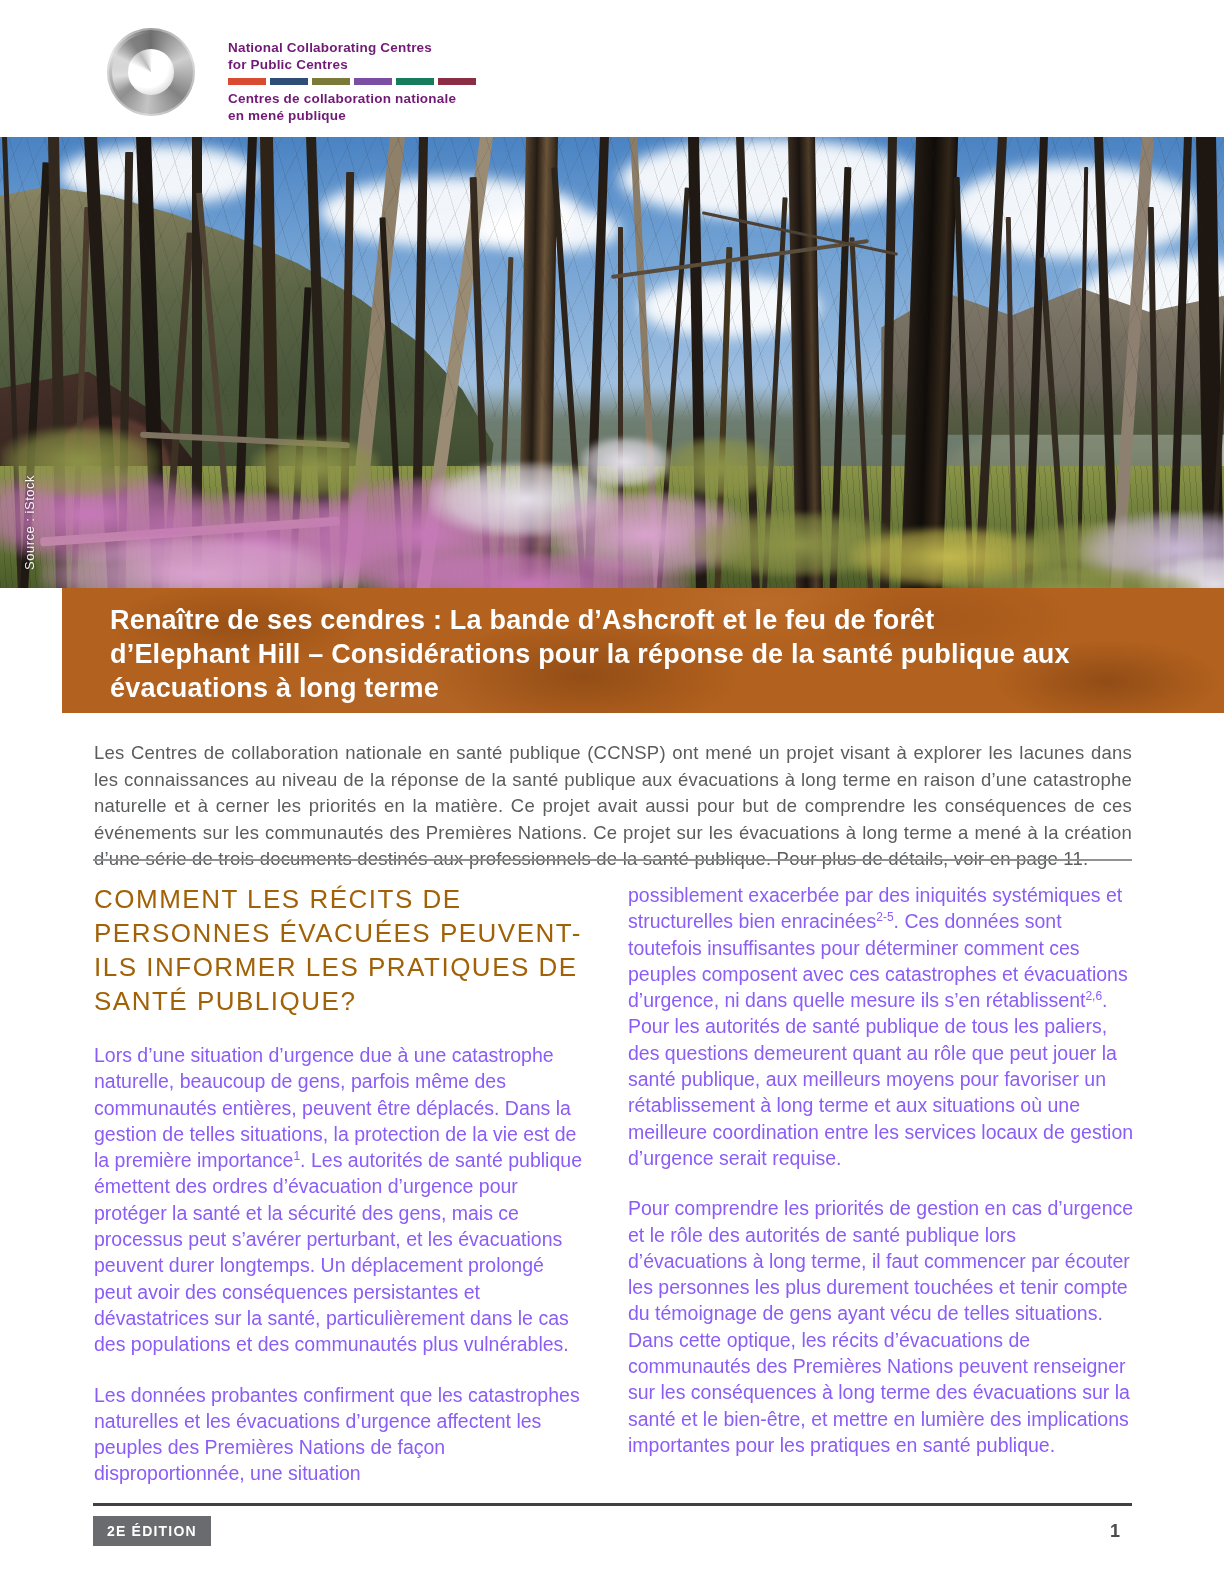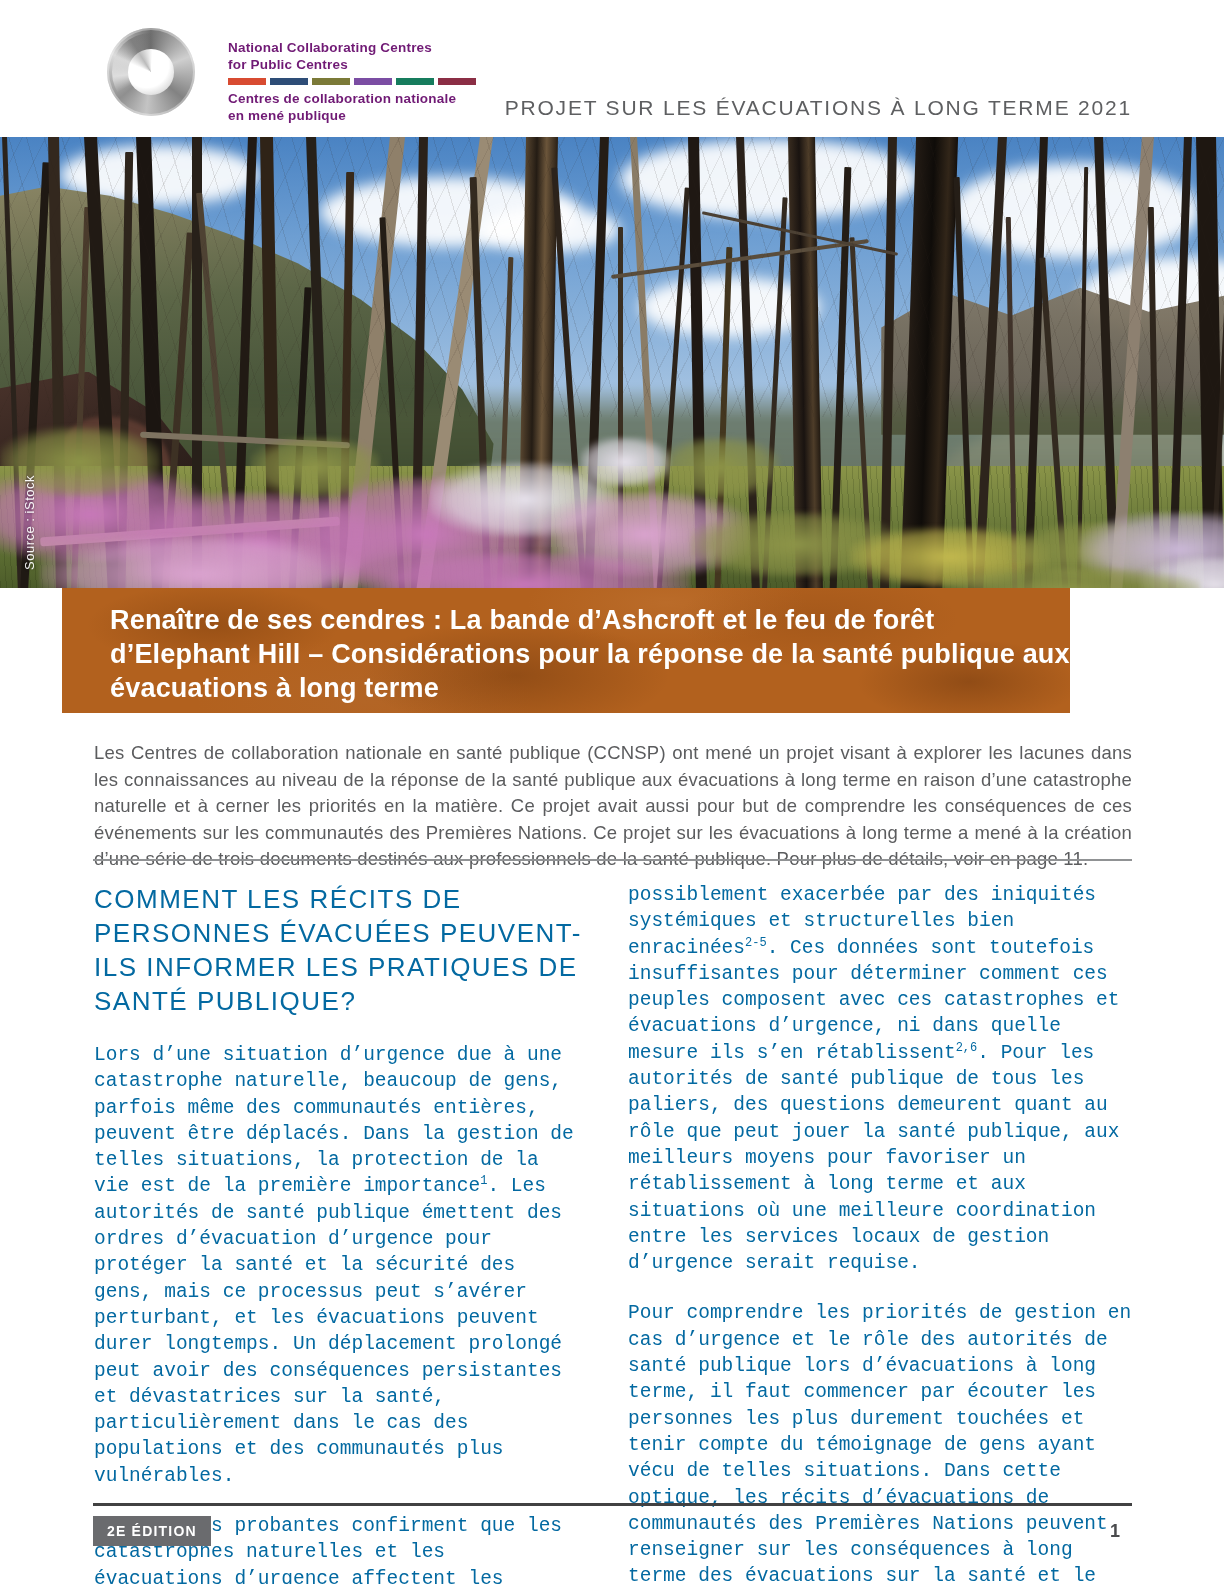--- a/index.html
+++ b/index.html
@@ -88,21 +88,21 @@
   .flower { position:absolute; z-index:5; filter:blur(2px); }
   .credit {
     position:absolute; left:22px; bottom:18px; z-index:6;
     writing-mode:vertical-rl; transform:rotate(180deg);
     color:#ffffff; font-size:13px; letter-spacing:.5px; opacity:.95;
     text-shadow:0 0 3px rgba(0,0,0,.5);
   }
 
   
   .banner {
-    position:absolute; top:588px; left:62px; width:1008px; height:125px;
+    position:absolute; top:588px; left:62px; width:1162px; height:125px;
     background-color:#B2611E;
     background-image:
       radial-gradient(ellipse 180px 60px at 15% 30%, rgba(122,60,12,.45), transparent 70%),
       radial-gradient(ellipse 220px 80px at 45% 70%, rgba(100,48,10,.40), transparent 70%),
       radial-gradient(ellipse 200px 70px at 75% 25%, rgba(140,72,20,.35), transparent 70%),
       radial-gradient(ellipse 160px 60px at 90% 75%, rgba(95,45,10,.40), transparent 70%),
       radial-gradient(ellipse 240px 90px at 30% 90%, rgba(180,105,45,.50), transparent 70%),
       radial-gradient(ellipse 200px 60px at 60% 12%, rgba(196,120,55,.45), transparent 70%);
   }
   .banner h1 {
@@ -120,22 +120,22 @@
   
   .columns {
     position:absolute; top:882px; left:94px; width:1040px;
     display:grid; grid-template-columns:488px 506px; column-gap:46px;
   }
   .section-heading {
     font-size:26px; line-height:34px; letter-spacing:1.5px; font-weight:400;
     color:#C06C38; margin-bottom:24px;
   }
   .serif p {
-    font-family:Liberation Mono, monospace;
-    font-size:19.5px; line-height:26.3px; color:#0369a1; margin-bottom:24px;
+    font-family:Liberation Sans, sans-serif;
+    font-size:19.5px; line-height:26.3px; color:#8b5cf6; margin-bottom:24px;
   }
   .serif p:last-child { margin-bottom:0; }
   .serif sup { font-size:12px; line-height:0; }
 
   
   .footer-rule { position:absolute; top:1503px; left:93px; width:1039px; height:3px; background:#414142; }
   .edition-badge {
     position:absolute; top:1516px; left:93px; height:30px; padding:0 14px;
     background:#6A6B6E; color:#fff; font-size:14px; font-weight:bold; letter-spacing:1.2px;
     display:flex; align-items:center;
@@ -161,21 +161,20 @@
         <span style="background: rgb(216, 75, 49);"></span>
           <span style="background: rgb(46, 77, 119);"></span>
           <span style="background: rgb(123, 122, 56);"></span>
           <span style="background: rgb(123, 77, 163);"></span>
           <span style="background: rgb(22, 124, 93);"></span>
           <span style="background: rgb(139, 46, 69);"></span>
       </div>
       <div class="logo-line">Centres de collaboration nationale</div>
       <div class="logo-line">en mené publique</div>
     </div>
-    <div class="project-line">PROJET SUR LES ÉVACUATIONS À LONG TERME 2021</div>
   </div>
 
   <div class="photo">
     <div class="mountain"></div>
     <div class="cliffs-right"></div>
     <div class="midband"></div>
     <div class="rock-left"></div>
     <div class="rock-left2"></div>
     <div id="clouds">
         <div class="cloud" style="left: 60px; top: 8px; width: 200px; height: 60px;"></div>
@@ -269,21 +268,21 @@
   <div class="banner" style="background-color: rgb(178, 97, 30);">
     <h1>Renaître de ses cendres : La bande d’Ashcroft et le feu de forêt d’Elephant Hill – Considérations pour la réponse de la santé publique aux évacuations à long terme</h1>
   </div>
 
   <p class="intro">Les Centres de collaboration nationale en santé publique (CCNSP) ont mené un projet visant à explorer les lacunes dans les connaissances au niveau de la réponse de la santé publique aux évacuations à long terme en raison d’une catastrophe naturelle et à cerner les priorités en la matière. Ce projet avait aussi pour but de comprendre les conséquences de ces événements sur les communautés des Premières Nations. Ce projet sur les évacuations à long terme a mené à la création d’une série de trois documents destinés aux professionnels de la santé publique. Pour plus de détails, voir en page 11.</p>
 
   <div class="rule"></div>
 
   <div class="columns">
     <div class="col serif">
-      <div class="section-heading" style="color: #0369a1;">COMMENT LES RÉCITS DE PERSONNES ÉVACUÉES PEUVENT-ILS INFORMER LES PRATIQUES DE SANTÉ PUBLIQUE?</div>
+      <div class="section-heading" style="color: #a16207;">COMMENT LES RÉCITS DE PERSONNES ÉVACUÉES PEUVENT-ILS INFORMER LES PRATIQUES DE SANTÉ PUBLIQUE?</div>
       <p><span>Lors d’une situation d’urgence due à une catastrophe naturelle, beaucoup de gens, parfois même des communautés entières, peuvent être déplacés. Dans la gestion de telles situations, la protection de la vie est de la première importance</span><sup>1</sup><span>. Les autorités de santé publique émettent des ordres d’évacuation d’urgence pour protéger la santé et la sécurité des gens, mais ce processus peut s’avérer perturbant, et les évacuations peuvent durer longtemps. Un déplacement prolongé peut avoir des conséquences persistantes et dévastatrices sur la santé, particulièrement dans le cas des populations et des communautés plus vulnérables.</span></p>
       <p>Les données probantes confirment que les catastrophes naturelles et les évacuations d’urgence affectent les peuples des Premières Nations de façon disproportionnée, une situation</p>
     </div>
     <div class="col serif">
       <p><span>possiblement exacerbée par des iniquités systémiques et structurelles bien enracinées</span><sup>2-5</sup><span>. Ces données sont toutefois insuffisantes pour déterminer comment ces peuples composent avec ces catastrophes et évacuations d’urgence, ni dans quelle mesure ils s’en rétablissent</span><sup>2,6</sup><span>. Pour les autorités de santé publique de tous les paliers, des questions demeurent quant au rôle que peut jouer la santé publique, aux meilleurs moyens pour favoriser un rétablissement à long terme et aux situations où une meilleure coordination entre les services locaux de gestion d’urgence serait requise.</span></p>
       <p>Pour comprendre les priorités de gestion en cas d’urgence et le rôle des autorités de santé publique lors d’évacuations à long terme, il faut commencer par écouter les personnes les plus durement touchées et tenir compte du témoignage de gens ayant vécu de telles situations. Dans cette optique, les récits d’évacuations de communautés des Premières Nations peuvent renseigner sur les conséquences à long terme des évacuations sur la santé et le bien-être, et mettre en lumière des implications importantes pour les pratiques en santé publique.</p>
     </div>
   </div>
 
   <div class="footer-rule"></div>

